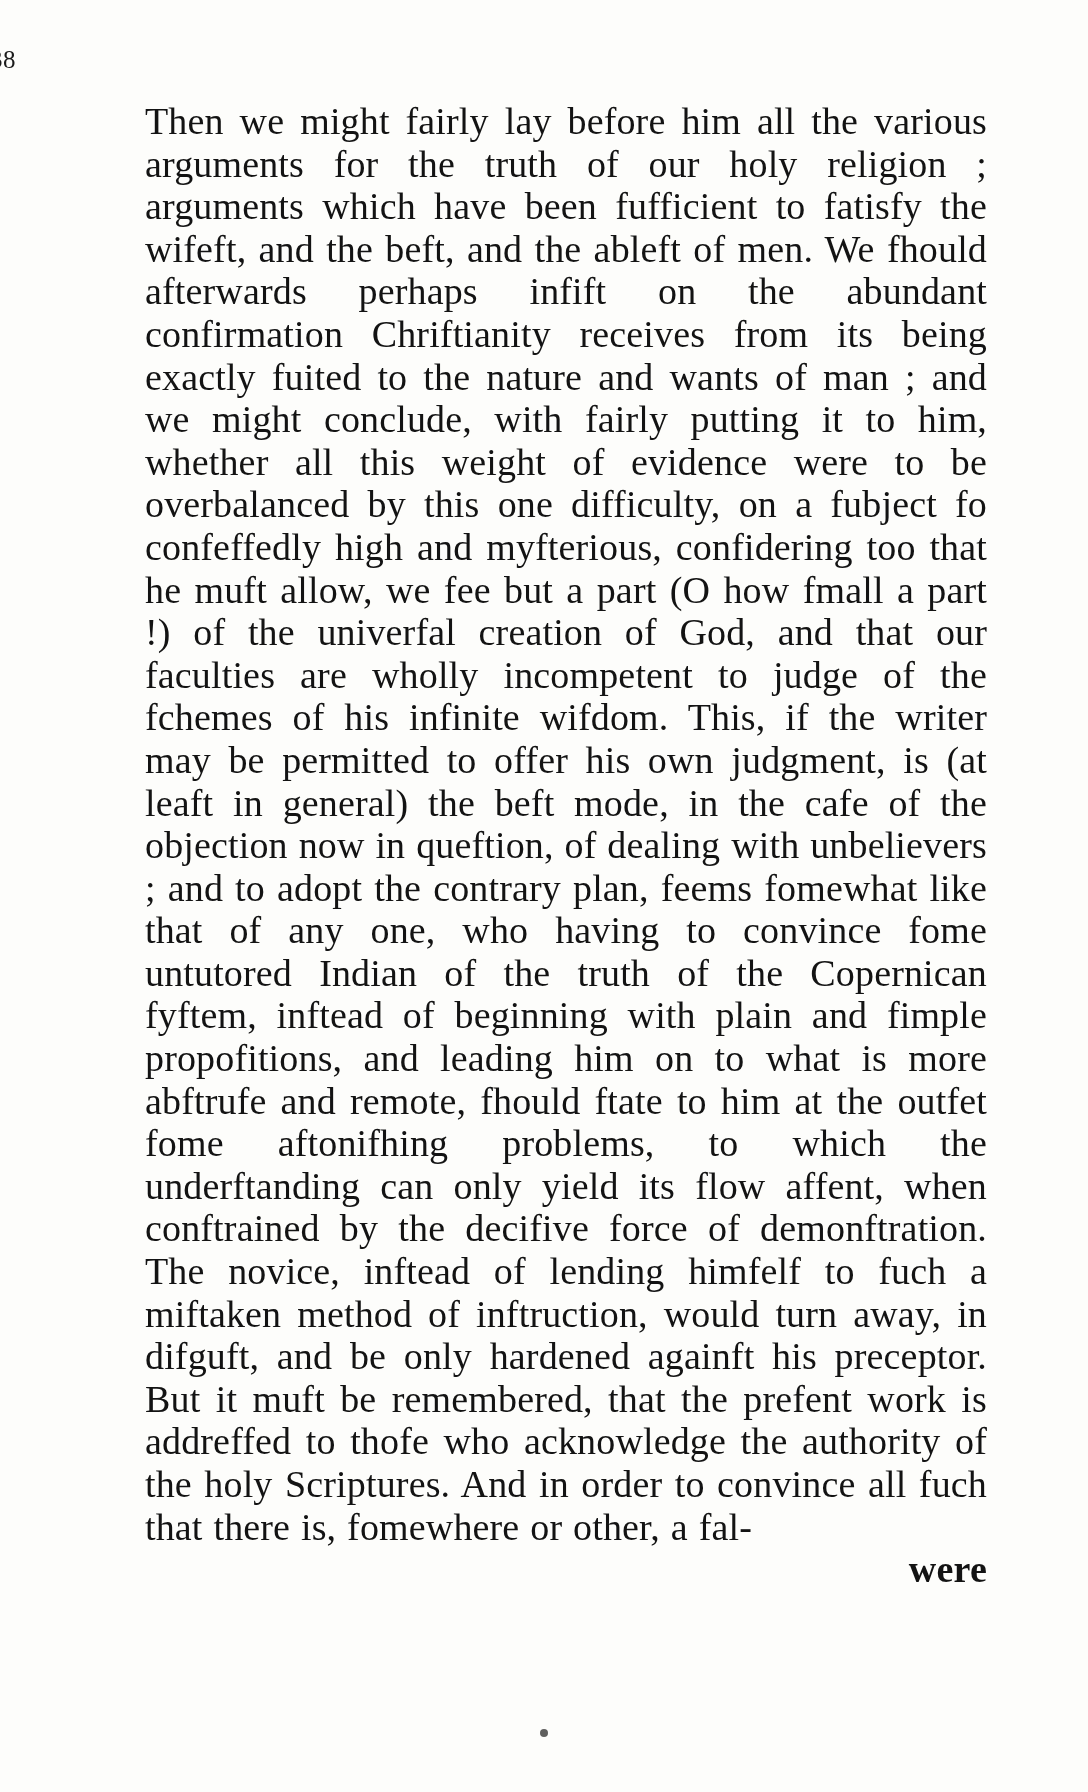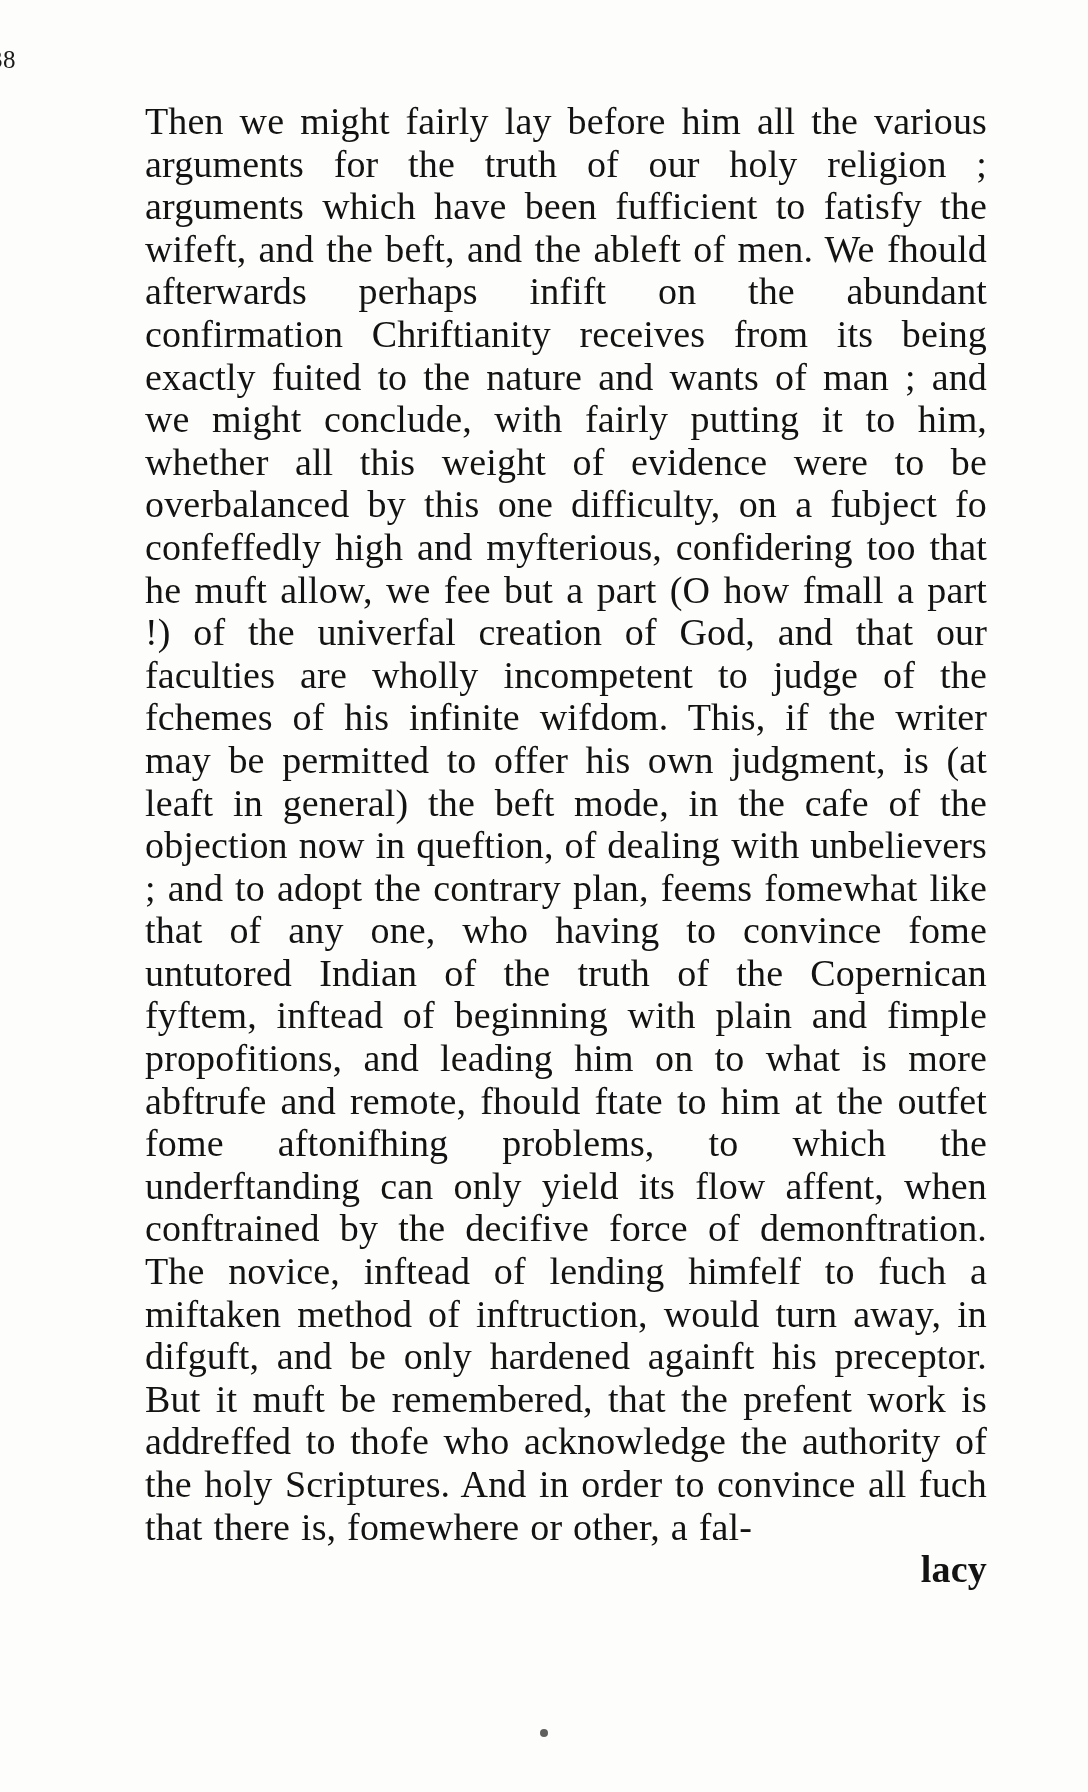--- a/index.html
+++ b/index.html
@@ -97,17 +97,17 @@
 <div class="page">
 
   <div class="page-header">
     <div class="header-inner">
       <span class="folio">38</span>
     </div>
   </div>
 
   <div class="textblock">
     <p>Then we might fairly lay before him all the various arguments for the truth of our holy religion ; arguments which have been fufficient to fatisfy the wifeft, and the beft, and the ableft of men.  We fhould afterwards perhaps infift on the abundant confirmation Chriftianity receives from its being exactly fuited to the nature and wants of man ; and we might conclude, with fairly putting it to him, whether all this weight of evidence were to be overbalanced by this one difficulty, on a fubject fo confeffedly high and myfterious, confidering too that he muft allow, we fee but a part (O how fmall a part !) of the univerfal creation of God, and that our faculties are wholly incompetent to judge of the fchemes of his infinite wifdom. This, if the writer may be permitted to offer his own judgment, is (at leaft in general) the beft mode, in the cafe of the objection now in queftion, of dealing with unbelievers ; and to adopt the contrary plan, feems fomewhat like that of any one, who having to convince fome untutored Indian of the truth of the Copernican fyftem, inftead of beginning with plain and fimple propofitions, and leading him on to what is more abftrufe and remote, fhould ftate to him at the outfet fome aftonifhing problems, to which the underftanding can only yield its flow affent, when conftrained by the decifive force of demonftration.  The novice, inftead of lending himfelf to fuch a miftaken method of inftruction, would turn away, in difguft, and be only hardened againft his preceptor.  But it muft be remembered, that the prefent work is addreffed to thofe who acknowledge the authority of the holy Scriptures.  And in order to convince all fuch that there is, fomewhere or other, a fal-</p>
-    <span class="last-line heavy">lacy</span>
+    <span class="last-line heavy">were</span>
   </div>
 
   <div class="bottom-mark"></div>
 </div>
 
 </body></html>

